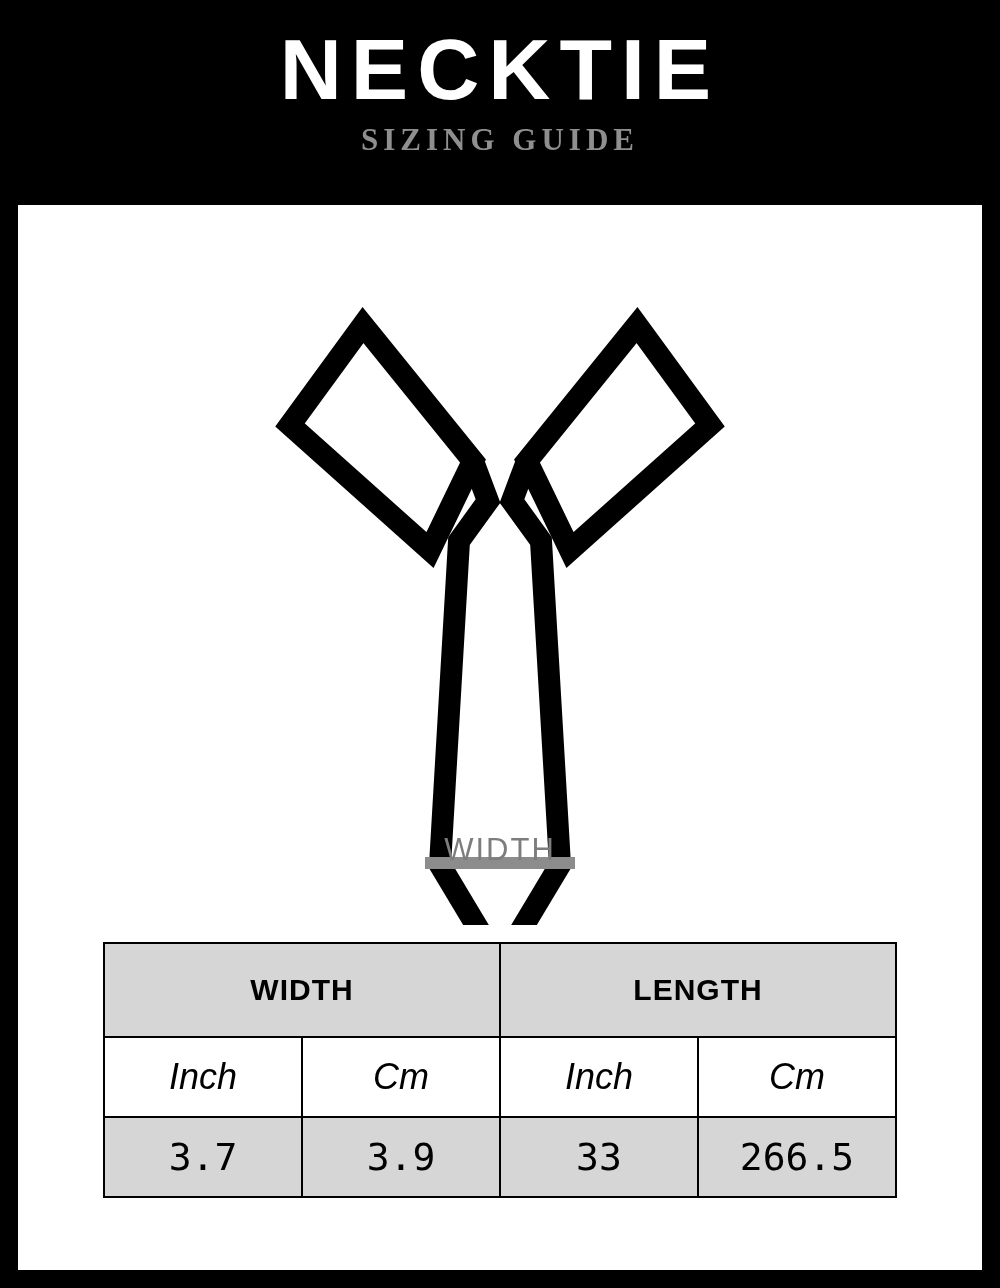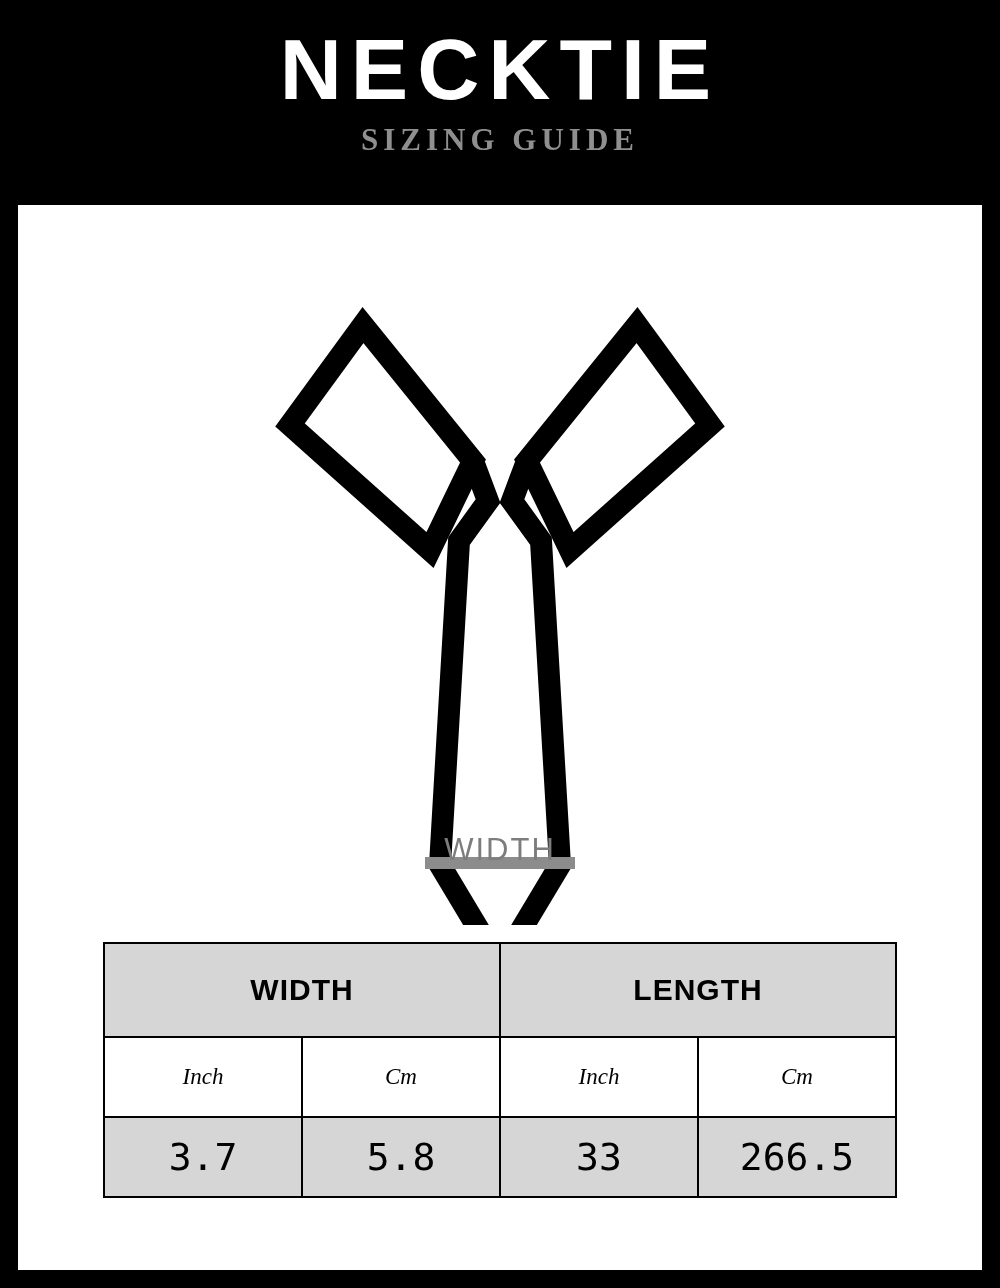--- a/index.html
+++ b/index.html
@@ -109,23 +109,23 @@
     height: 92px;
     font-family: "Liberation Sans", sans-serif;
     font-weight: bold;
     font-size: 30px;
     letter-spacing: 1px;
     color: #000000;
   }
   .row-unit td {
     background: #ffffff;
     height: 78px;
-    font-family: Liberation Serif, serif;
+    font-family: Liberation Sans, sans-serif;
     font-style: italic;
-    font-size: 23px;
+    font-size: 36px;
     color: #000000;
     border-radius: 12px;
   }
   .row-value td {
     background: #d6d6d6;
     height: 78px;
     font-family: "DejaVu Sans Mono", monospace;
     font-size: 38px;
     color: #000000;
     letter-spacing: 0px;
@@ -165,21 +165,21 @@
             <td colspan="2">LENGTH</td>
           </tr>
           <tr class="row-unit">
             <td>Inch</td>
             <td>Cm</td>
             <td>Inch</td>
             <td>Cm</td>
           </tr>
           <tr class="row-value">
             <td>3.7</td>
-            <td>5.8</td>
+            <td>3.9</td>
             <td>33</td>
             <td>266.5</td>
           </tr>
         </tbody>
       </table>
     </div>
 
   </div>
 </div>
 

